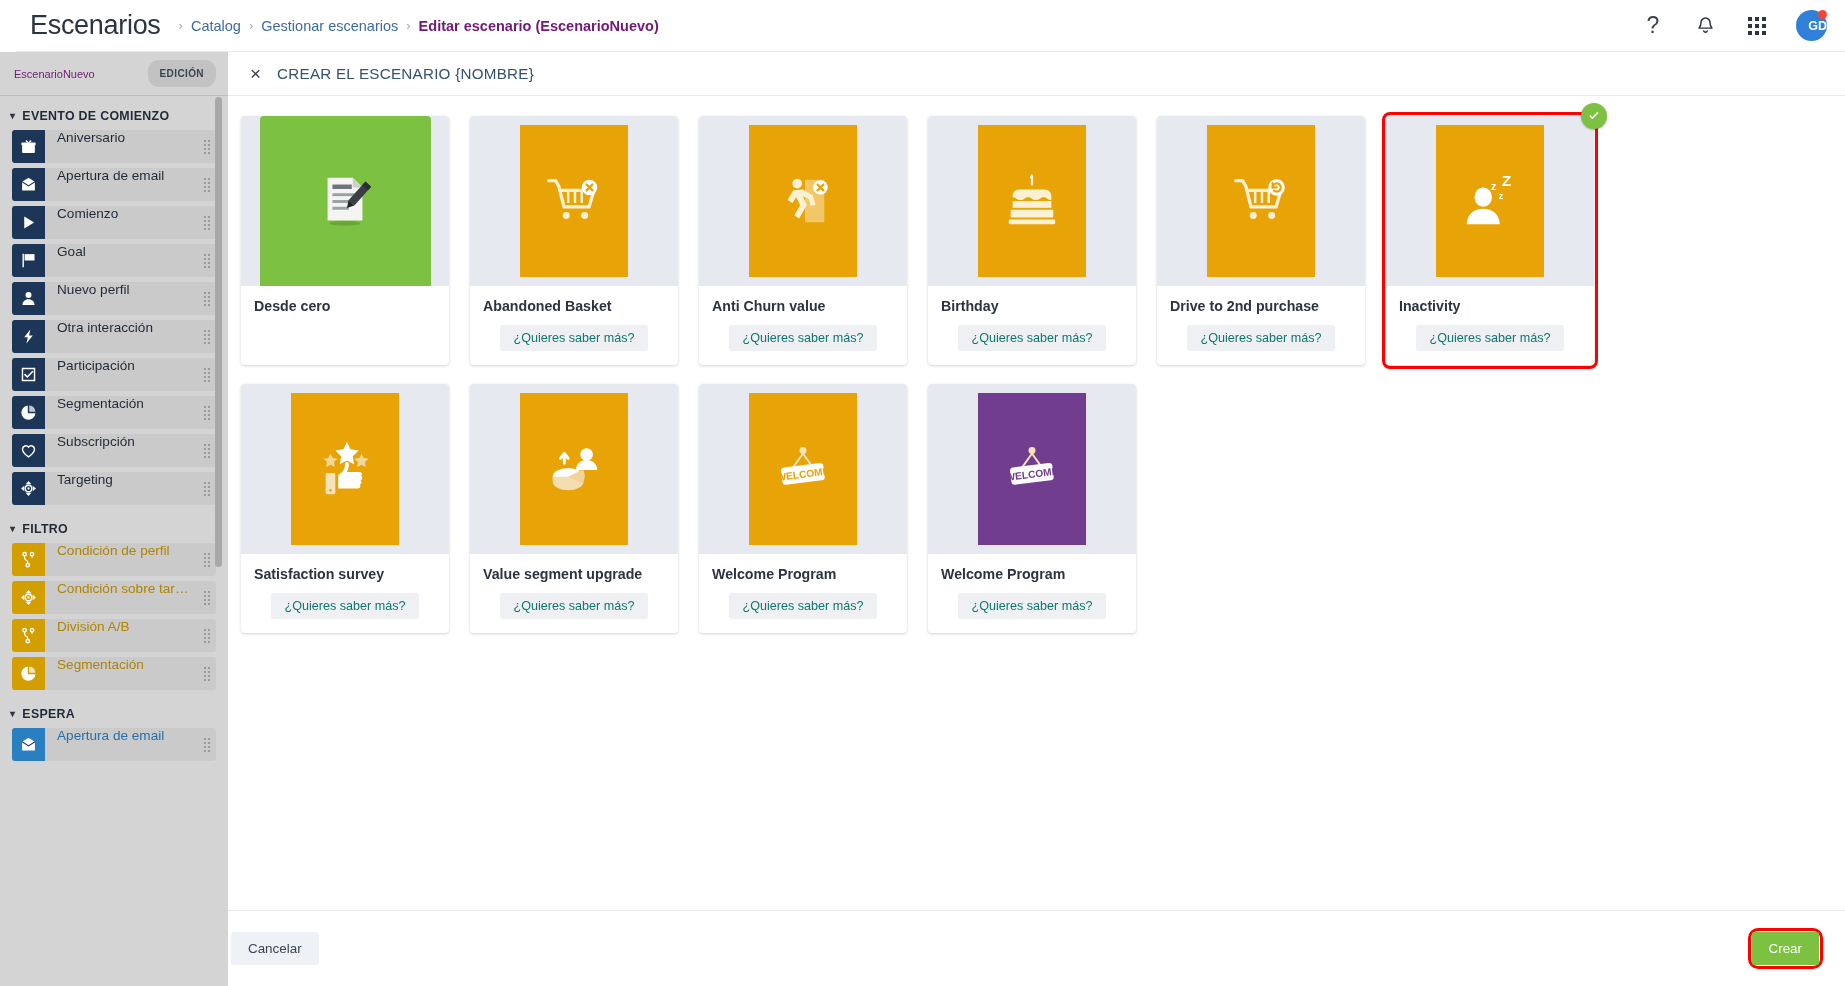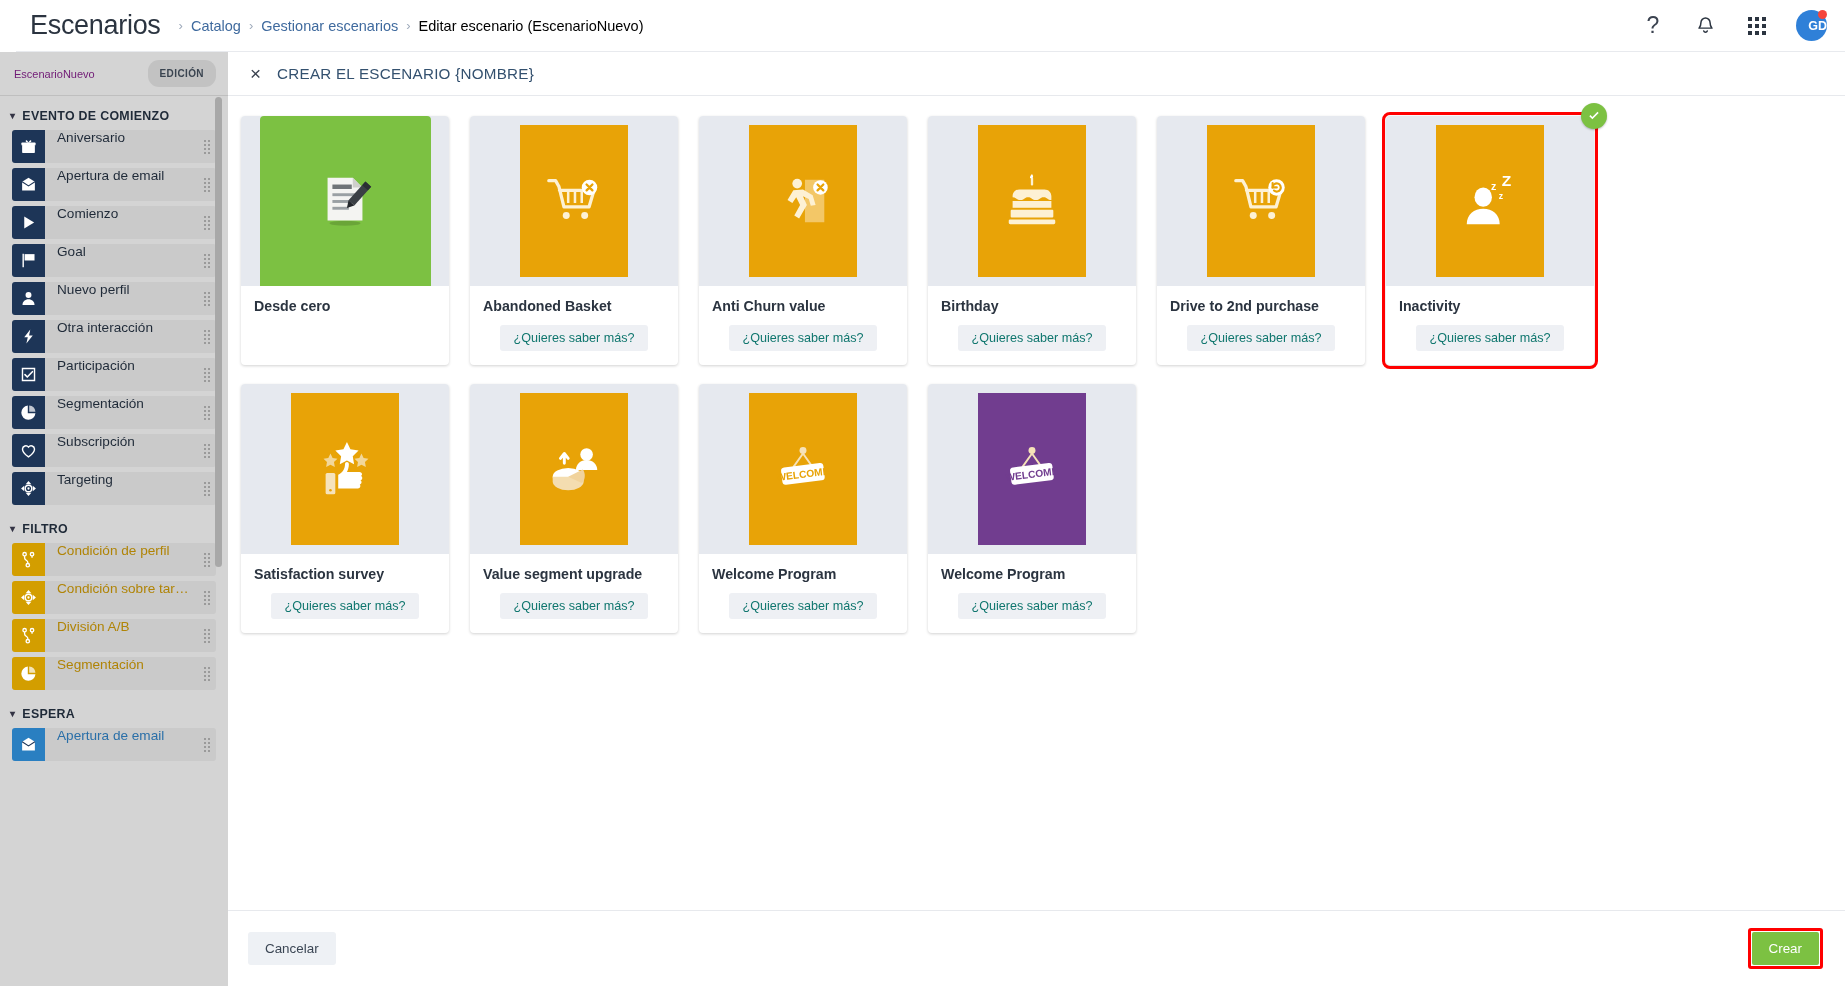--- a/index.html
+++ b/index.html
@@ -21,21 +21,21 @@
   }
   .app-title {
     font-size: 27px; color: #2b3440; font-weight: 400;
     margin-left: 14px; letter-spacing: -0.3px;
   }
   .breadcrumb {
     display: flex; align-items: center; margin-left: 18px; gap: 8px;
     font-size: 14.5px;
   }
   .crumb { color: #3f6a9e; }
-  .crumb.current { color: #000000; font-weight: 400; }
+  .crumb.current { color: #701a75; font-weight: 700; }
   .crumb-sep { color: #9eaabb; font-size: 13px; }
 
   .topbar-right {
     margin-left: auto; display: flex; align-items: center;
     gap: 26px; padding-right: 18px;
   }
   .ticon {
     width: 26px; height: 26px; display: flex; align-items: center;
     justify-content: center; color: #2b3440; cursor: pointer;
   }
@@ -185,29 +185,29 @@
     align-self: center; background: #eef0f4; color: #0f766e;
     font-size: 12.6px; padding: 6px 13px; border-radius: 3px;
     border: none; cursor: pointer; font-family: inherit;
   }
   .card.no-btn .card-body { min-height: 76px; }
 
   
   .footer {
     height: 76px; border-top: 1px solid #e7e9ed;
     display: flex; align-items: center;
-    padding: 0 22px 0 20px; background: #fff;
+    padding: 0 22px 0 3px; background: #fff;
   }
   .btn-cancel {
     background: #eef1f5; color: #3b4654; border: none;
     font-size: 13.4px; padding: 9px 17px; border-radius: 3px;
     cursor: pointer; font-family: inherit;
   }
   .crear-wrap {
-    margin-left: auto; border: 3px solid #ff0000; border-radius: 3px;
+    margin-left: auto; border: 3px solid #ff0000; border-radius: 10px;
     padding: 1px;
   }
   .btn-crear {
     background: #7cc142; color: #fff; border: none;
     font-size: 13.4px; padding: 9px 17px; border-radius: 2px;
     cursor: pointer; font-family: inherit;
   }
 </style>
 </head>
 <body>

